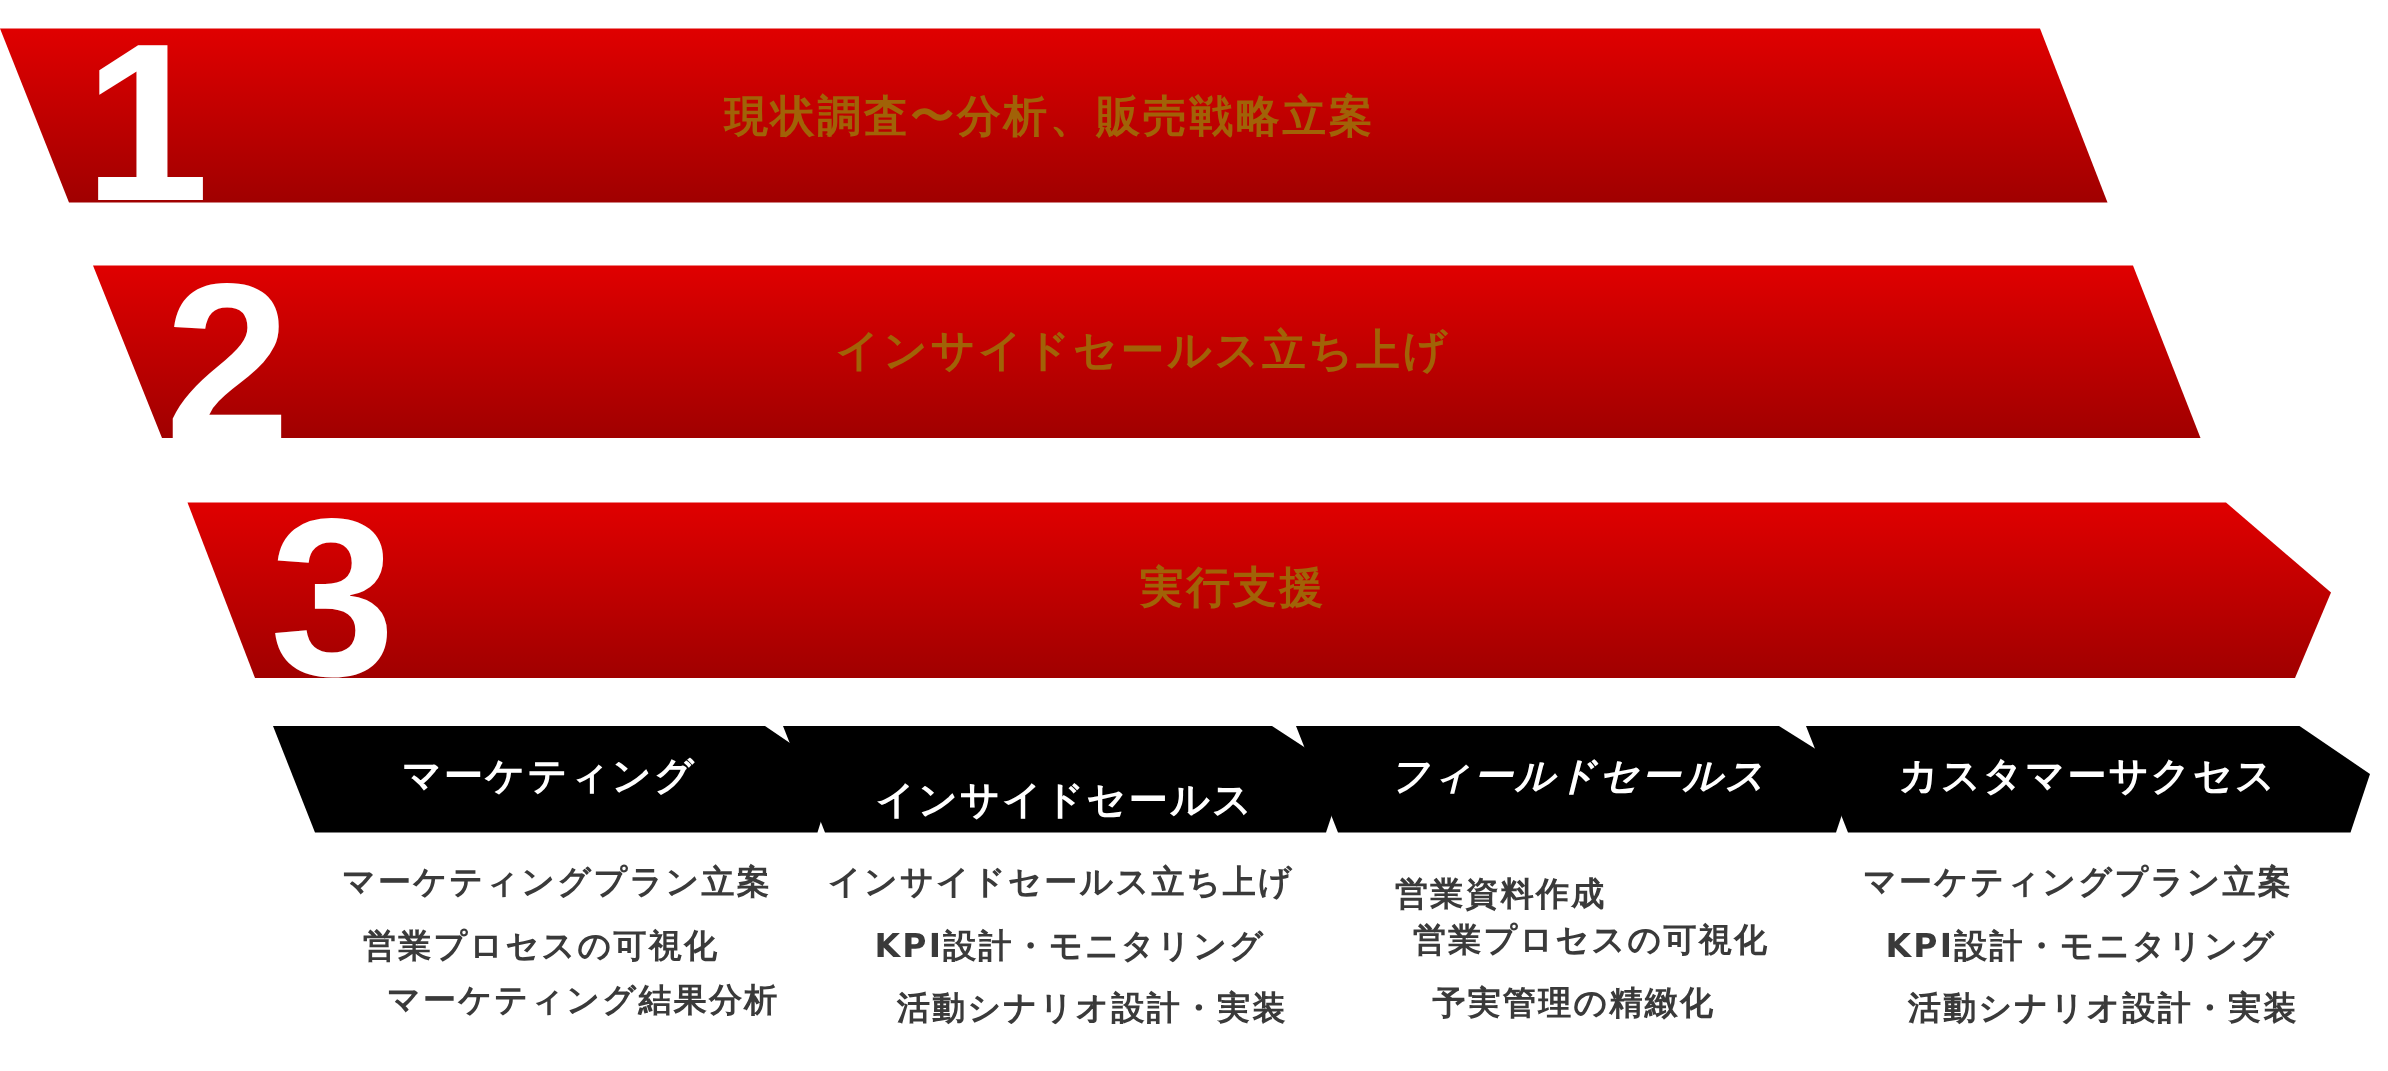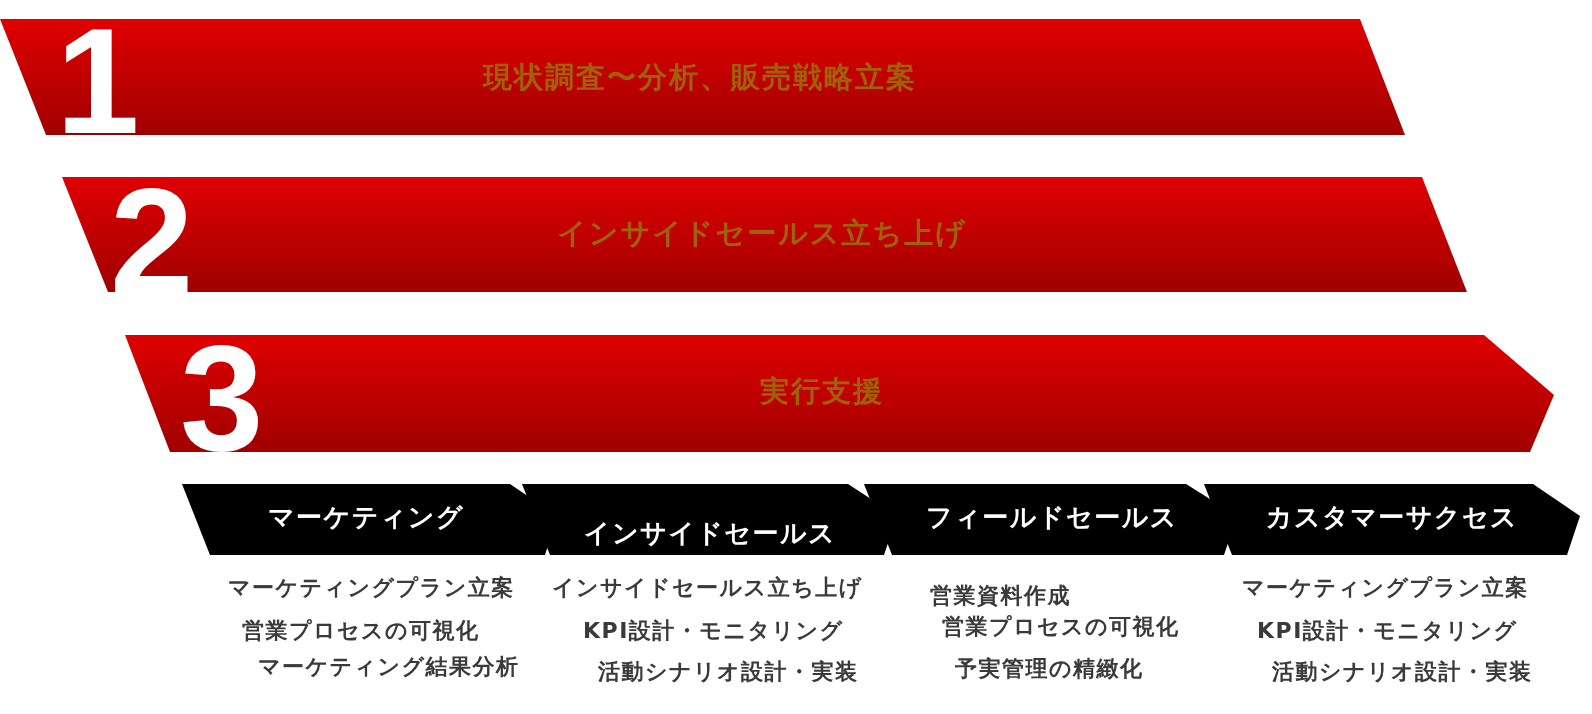--- a/index.html
+++ b/index.html
@@ -38,21 +38,21 @@
   <polygon points="864,484 1186,484 1237,516 1224,555 892,555" fill="#000"></polygon>
   <polygon points="1204,484 1533,484 1580,516 1567,555 1232,555" fill="#000"></polygon>
 </svg>
 
 <div class="band-title" style="left:700px; top:58px;">現状調査〜分析、販売戦略立案</div>
 <div class="band-title" style="left:762px; top:214px;">インサイドセールス立ち上げ</div>
 <div class="band-title" style="left:822px; top:372px;">実行支援</div>
 
 <div class="chev-label" style="left:366px; top:500px;">マーケティング</div>
 <div class="chev-label" style="left:710px; top:516px;">インサイドセールス</div>
-<div class="chev-label" style="left:1052px; top:500px;">フィールドセールス</div>
+<div class="chev-label" style="left:1052px; top:500px;font-style:italic;">フィールドセールス</div>
 <div class="chev-label" style="left:1392px; top:500px;text-align:center;">カスタマーサクセス</div>
 
 <div class="task" style="left:228px; top:573px;">マーケティングプラン立案</div>
 <div class="task" style="left:242px; top:616px;">営業プロセスの可視化</div>
 <div class="task" style="left:258px; top:652px;text-align:center;">マーケティング結果分析</div>
 
 <div class="task" style="left:552px; top:573px;">インサイドセールス立ち上げ</div>
 <div class="task" style="left:583px; top:616px;">KPI設計・モニタリング</div>
 <div class="task" style="left:598px; top:657px;">活動シナリオ設計・実装</div>
 

